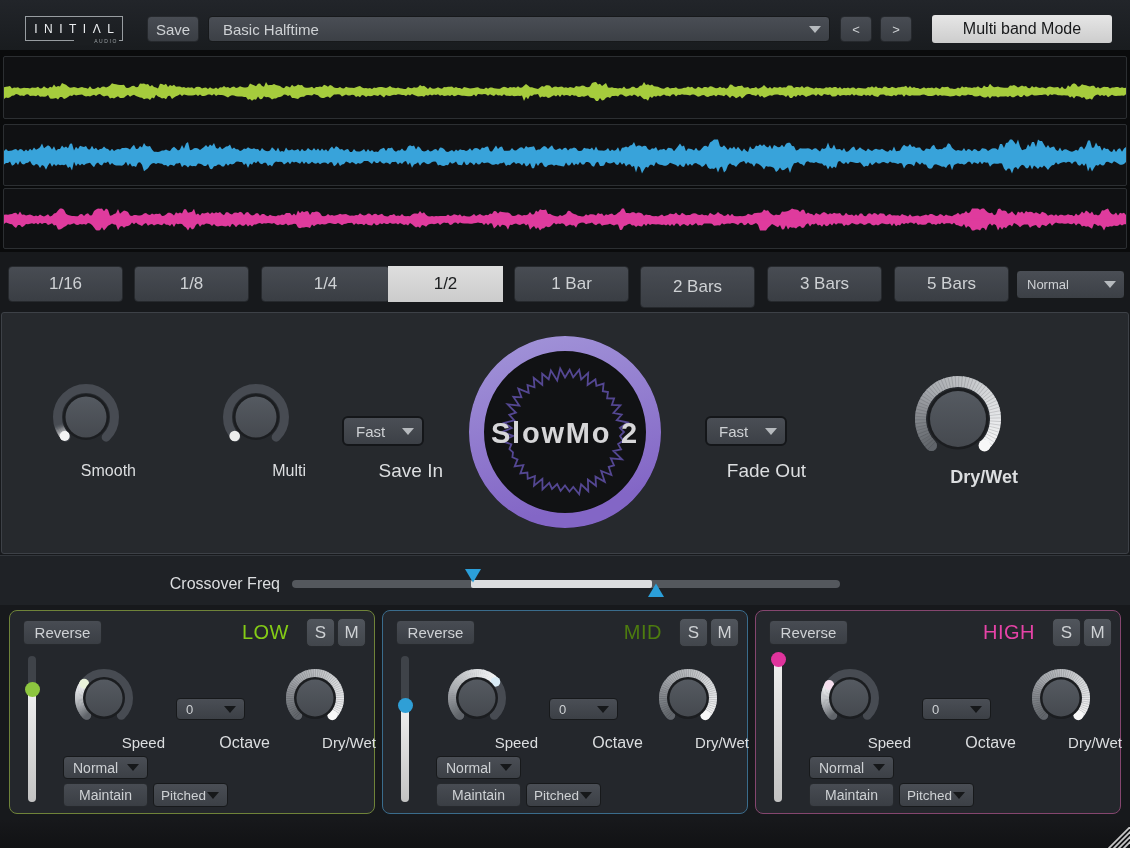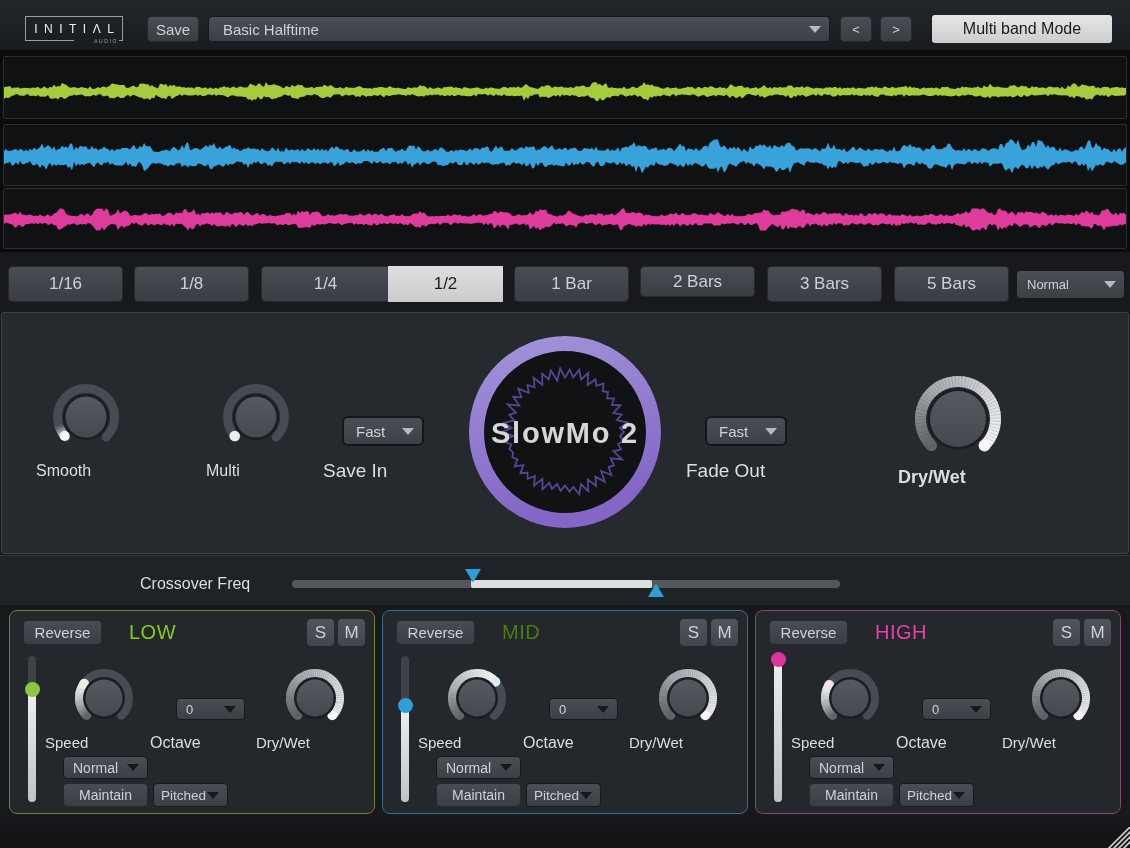--- a/index.html
+++ b/index.html
@@ -1,20 +1,20 @@
 <!DOCTYPE html>
 <html><head><meta charset="utf-8"><style>
 *{margin:0;padding:0;box-sizing:border-box}
 body{width:1130px;height:848px;position:relative;background:#17191c;font-family:"Liberation Sans",sans-serif;overflow:hidden;-webkit-font-smoothing:antialiased}
 .abs{position:absolute}
 .btn{position:absolute;background:linear-gradient(#484c53,#3a3e44);border:1px solid #26292d;border-radius:4px;color:#ced1d4;display:flex;align-items:center;justify-content:center}
 .dd{position:absolute;background:linear-gradient(#4a4e55,#3c4046);border:1px solid #17191b;border-radius:4px;color:#ced1d4;display:flex;align-items:center}
 .dd .arr{position:absolute;right:8px;top:50%;margin-top:-3.5px;width:0;height:0;border-left:6.5px solid transparent;border-right:6.5px solid transparent;border-top:7.5px solid #16181a}
 .dd .arrl{border-top-color:#b6babe}
-.lbl{position:absolute;color:#dcdee0;text-align:left}
+.lbl{position:absolute;color:#dcdee0;text-align:right}
 </style></head><body>
 
 <div class="abs" style="left:0;top:0;width:1130px;height:50px;background:linear-gradient(#22252a,#191c1f)"></div>
 <div class="abs" style="left:25px;top:16px;width:98px;height:25px;border:1px solid #989da1"></div>
 <div class="abs" style="left:25px;top:16px;width:98px;height:25px;display:flex;align-items:center;justify-content:center;color:#eceef0;font-size:12px;letter-spacing:6.5px;text-indent:6.5px">INITIΛL</div>
 <div class="abs" style="left:74px;top:36.5px;width:45px;height:8px;background:#1b1e21;color:#9aa0a4;font-size:5px;letter-spacing:1.6px;text-align:right;line-height:8px;padding-right:1px">AUDIO</div>
 <div class="btn" style="left:147px;top:16px;width:52px;height:26px;font-size:15px">Save</div>
 <div class="dd" style="left:208px;top:16px;width:622px;height:26px;font-size:15px;padding-left:14px">Basic Halftime<span class="arr arrl"></span></div>
 <div class="btn" style="left:840px;top:16px;width:32px;height:26px;font-size:13px">&lt;</div>
 <div class="btn" style="left:880px;top:16px;width:32px;height:26px;font-size:13px">&gt;</div>
@@ -37,21 +37,21 @@
       <polygon points="0,25.8 2,25.5 4,25.7 6,25.2 8,25.0 10,23.9 12,23.8 14,25.8 16,22.4 18,25.7 20,25.5 22,26.4 24,25.9 26,25.4 28,26.3 30,27.3 32,26.4 34,27.2 36,25.6 38,26.8 40,27.4 42,26.6 44,25.3 46,27.4 48,26.7 50,24.6 52,24.1 54,21.6 56,19.6 58,19.6 60,20.7 62,24.7 64,25.9 66,26.4 68,26.9 70,26.9 72,27.2 74,27.2 76,25.2 78,24.9 80,26.9 82,25.0 84,24.2 86,26.4 88,26.3 90,22.1 92,20.6 94,19.5 96,19.8 98,19.5 100,22.3 102,19.5 104,20.8 106,26.7 108,26.2 110,24.9 112,24.3 114,19.9 116,24.8 118,23.1 120,21.6 122,22.0 124,22.9 126,26.5 128,26.9 130,26.0 132,25.9 134,26.6 136,26.5 138,26.0 140,24.5 142,24.0 144,25.6 146,26.0 148,24.6 150,25.6 152,24.8 154,25.1 156,24.6 158,26.9 160,26.8 162,25.6 164,23.8 166,23.7 168,24.7 170,26.4 172,23.2 174,24.6 176,23.4 178,24.5 180,20.2 182,20.2 184,23.7 186,23.3 188,22.8 190,19.8 192,25.7 194,24.5 196,26.6 198,24.1 200,24.4 202,23.9 204,23.3 206,25.0 208,23.2 210,24.4 212,23.2 214,24.0 216,22.9 218,24.9 220,26.2 222,23.3 224,23.3 226,24.7 228,25.6 230,23.8 232,23.5 234,23.9 236,22.7 238,23.5 240,26.1 242,23.4 244,23.0 246,25.3 248,26.4 250,25.9 252,24.2 254,24.3 256,26.7 258,25.1 260,25.1 262,26.5 264,27.2 266,25.7 268,26.8 270,27.0 272,27.3 274,26.3 276,26.4 278,25.4 280,25.9 282,24.1 284,23.9 286,24.1 288,26.4 290,24.5 292,26.5 294,21.6 296,24.2 298,22.1 300,23.2 302,22.3 304,22.2 306,25.9 308,23.0 310,23.2 312,22.6 314,22.8 316,24.1 318,26.9 320,27.2 322,26.7 324,25.1 326,26.5 328,26.0 330,26.8 332,26.3 334,25.7 336,24.7 338,25.4 340,25.3 342,25.0 344,26.0 346,26.8 348,26.4 350,26.7 352,25.9 354,26.2 356,24.3 358,25.7 360,26.5 362,26.0 364,24.4 366,24.7 368,26.4 370,24.9 372,24.8 374,26.2 376,25.6 378,24.8 380,26.7 382,27.3 384,27.4 386,26.1 388,25.9 390,25.0 392,27.1 394,26.6 396,27.0 398,25.0 400,27.1 402,27.2 404,26.9 406,27.2 408,25.5 410,24.6 412,24.5 414,24.8 416,21.9 418,24.6 420,23.3 422,25.7 424,27.3 426,27.4 428,27.1 430,27.4 432,27.1 434,27.2 436,27.0 438,27.1 440,26.9 442,26.9 444,25.4 446,27.0 448,26.6 450,25.3 452,25.8 454,26.6 456,25.2 458,27.4 460,26.5 462,27.3 464,27.4 466,27.4 468,26.4 470,25.0 472,27.1 474,26.0 476,25.0 478,26.3 480,26.7 482,25.8 484,26.3 486,24.6 488,25.0 490,22.1 492,22.2 494,24.6 496,22.6 498,23.1 500,23.3 502,23.5 504,23.5 506,24.4 508,26.7 510,27.0 512,26.5 514,25.3 516,25.8 518,26.7 520,26.0 522,26.2 524,25.6 526,23.1 528,25.4 530,25.2 532,21.4 534,22.9 536,20.2 538,20.9 540,21.0 542,20.6 544,24.9 546,24.8 548,26.0 550,26.8 552,27.2 554,27.4 556,26.0 558,27.1 560,26.1 562,24.9 564,21.8 566,22.0 568,24.1 570,25.0 572,25.4 574,26.8 576,27.1 578,27.4 580,27.2 582,25.3 584,26.4 586,25.3 588,25.3 590,25.4 592,26.4 594,24.0 596,24.9 598,24.6 600,26.9 602,25.2 604,25.9 606,24.9 608,24.5 610,26.2 612,25.4 614,23.8 616,22.4 618,19.5 620,19.5 622,23.9 624,23.9 626,24.3 628,23.3 630,23.3 632,24.4 634,23.5 636,23.8 638,24.6 640,26.8 642,25.5 644,26.1 646,26.0 648,27.1 650,27.3 652,27.0 654,27.4 656,26.6 658,25.4 660,27.2 662,26.5 664,26.1 666,24.4 668,25.1 670,25.3 672,23.4 674,25.8 676,26.2 678,23.8 680,25.0 682,26.3 684,26.1 686,26.1 688,24.7 690,24.2 692,24.6 694,25.8 696,25.9 698,25.3 700,26.3 702,26.0 704,26.7 706,23.8 708,25.0 710,25.9 712,25.0 714,23.1 716,24.8 718,25.4 720,26.9 722,26.6 724,24.7 726,26.9 728,24.8 730,27.1 732,27.2 734,27.2 736,26.9 738,27.3 740,27.0 742,26.5 744,24.8 746,25.4 748,26.1 750,24.3 752,23.9 754,23.8 756,23.7 758,23.2 760,20.6 762,21.7 764,21.3 766,23.9 768,25.5 770,26.4 772,25.6 774,26.0 776,25.7 778,22.5 780,22.8 782,22.6 784,22.0 786,20.9 788,19.5 790,20.2 792,20.5 794,21.1 796,23.0 798,20.8 800,20.7 802,25.1 804,23.5 806,24.7 808,25.1 810,26.5 812,24.0 814,25.0 816,25.8 818,24.0 820,23.1 822,24.0 824,25.4 826,24.3 828,24.9 830,23.7 832,24.4 834,24.6 836,23.9 838,26.6 840,26.5 842,23.8 844,25.7 846,25.9 848,25.4 850,27.0 852,25.2 854,26.9 856,24.5 858,24.6 860,27.1 862,27.2 864,24.7 866,24.2 868,25.7 870,23.9 872,24.5 874,25.9 876,24.3 878,24.5 880,24.7 882,27.2 884,25.7 886,25.1 888,26.6 890,26.2 892,26.6 894,26.3 896,27.0 898,25.1 900,26.1 902,26.6 904,27.4 906,25.3 908,27.4 910,27.2 912,26.7 914,26.5 916,27.4 918,26.8 920,26.3 922,25.6 924,26.5 926,25.1 928,25.1 930,26.1 932,27.0 934,26.8 936,25.1 938,25.8 940,27.3 942,25.5 944,26.4 946,26.7 948,27.3 950,25.9 952,25.2 954,23.7 956,25.7 958,24.3 960,24.2 962,21.9 964,24.2 966,23.3 968,19.5 970,19.5 972,19.5 974,19.5 976,20.8 978,19.5 980,19.5 982,21.7 984,23.6 986,24.2 988,23.4 990,26.3 992,25.3 994,20.0 996,19.5 998,21.7 1000,21.4 1002,21.9 1004,24.7 1006,24.0 1008,22.3 1010,24.8 1012,26.5 1014,22.4 1016,23.7 1018,22.5 1020,24.7 1022,22.1 1024,23.2 1026,22.7 1028,23.0 1030,24.4 1032,23.3 1034,24.2 1036,25.2 1038,22.7 1040,23.6 1042,24.5 1044,26.7 1046,25.7 1048,25.6 1050,26.7 1052,25.2 1054,27.0 1056,25.8 1058,25.8 1060,26.6 1062,26.3 1064,25.2 1066,26.0 1068,26.0 1070,27.2 1072,24.5 1074,26.6 1076,25.2 1078,22.5 1080,24.4 1082,21.4 1084,22.8 1086,24.7 1088,22.4 1090,25.9 1092,25.4 1094,26.5 1096,25.3 1098,21.2 1100,21.5 1102,20.2 1104,19.5 1106,23.3 1108,25.3 1110,25.5 1112,23.6 1114,26.6 1116,23.7 1118,24.6 1120,23.8 1122,26.0 1122,35.3 1120,35.2 1118,36.4 1116,35.2 1114,36.7 1112,37.0 1110,36.5 1108,37.6 1106,37.3 1104,38.1 1102,37.4 1100,41.5 1098,37.8 1096,36.3 1094,37.1 1092,35.5 1090,34.8 1088,39.8 1086,38.5 1084,37.3 1082,37.7 1080,36.7 1078,37.5 1076,34.9 1074,34.5 1072,36.6 1070,34.1 1068,35.2 1066,35.1 1064,34.2 1062,34.8 1060,34.7 1058,34.2 1056,34.4 1054,34.2 1052,33.6 1050,34.7 1048,36.7 1046,33.9 1044,35.4 1042,37.3 1040,36.2 1038,35.7 1036,39.0 1034,38.4 1032,35.9 1030,36.4 1028,37.2 1026,38.7 1024,35.4 1022,35.5 1020,35.6 1018,36.6 1016,38.3 1014,36.3 1012,35.1 1010,34.0 1008,37.6 1006,35.7 1004,36.8 1002,39.3 1000,38.1 998,40.4 996,37.7 994,41.5 992,36.3 990,34.9 988,36.8 986,34.5 984,36.5 982,41.5 980,39.0 978,38.8 976,41.5 974,40.5 972,40.5 970,41.5 968,41.5 966,38.3 964,37.1 962,39.0 960,35.1 958,37.4 956,37.2 954,36.3 952,35.9 950,33.8 948,35.5 946,34.3 944,34.2 942,34.3 940,35.2 938,33.6 936,35.3 934,34.4 932,35.9 930,35.0 928,35.6 926,33.7 924,33.7 922,35.6 920,35.8 918,35.8 916,35.3 914,35.9 912,33.6 910,35.1 908,33.7 906,33.6 904,34.7 902,33.9 900,35.3 898,33.9 896,36.5 894,35.8 892,37.2 890,34.2 888,36.9 886,34.5 884,35.2 882,35.3 880,34.8 878,34.3 876,35.3 874,36.5 872,35.4 870,36.6 868,35.9 866,34.3 864,34.3 862,35.5 860,36.1 858,34.8 856,34.3 854,35.5 852,35.6 850,34.8 848,34.1 846,35.4 844,36.4 842,35.4 840,37.2 838,34.4 836,34.5 834,34.2 832,35.7 830,34.1 828,36.5 826,34.4 824,36.7 822,37.3 820,35.1 818,37.8 816,35.8 814,36.6 812,34.2 810,35.6 808,34.9 806,37.6 804,34.2 802,35.5 800,38.6 798,38.9 796,37.0 794,37.8 792,39.4 790,38.6 788,38.8 786,38.0 784,40.5 782,36.3 780,40.2 778,40.6 776,35.9 774,38.3 772,37.2 770,36.1 768,35.0 766,37.1 764,38.8 762,41.5 760,41.5 758,41.5 756,41.5 754,35.8 752,34.1 750,35.1 748,36.0 746,35.7 744,33.8 742,35.8 740,36.3 738,33.8 736,33.9 734,35.9 732,35.0 730,34.2 728,34.1 726,34.7 724,34.6 722,34.8 720,35.5 718,34.2 716,36.4 714,36.2 712,36.6 710,36.7 708,34.7 706,34.5 704,34.4 702,34.5 700,34.5 698,36.6 696,35.9 694,36.4 692,33.9 690,35.4 688,36.6 686,34.8 684,36.9 682,36.2 680,35.0 678,35.7 676,37.6 674,34.7 672,34.4 670,37.0 668,35.0 666,37.0 664,35.3 662,36.5 660,35.4 658,35.9 656,35.4 654,35.3 652,35.5 650,35.2 648,35.1 646,35.9 644,34.4 642,37.0 640,34.8 638,37.5 636,37.2 634,36.4 632,37.9 630,36.2 628,36.5 626,34.8 624,35.3 622,36.4 620,37.0 618,40.8 616,40.9 614,35.5 612,35.6 610,36.4 608,35.8 606,34.8 604,35.4 602,35.8 600,36.0 598,36.8 596,34.6 594,34.8 592,36.3 590,35.3 588,33.6 586,34.2 584,34.6 582,35.3 580,33.7 578,33.6 576,34.0 574,34.9 572,38.7 570,36.3 568,36.5 566,35.5 564,36.4 562,37.6 560,34.9 558,34.3 556,35.0 554,34.4 552,35.6 550,33.8 548,36.0 546,37.8 544,38.2 542,37.3 540,39.3 538,39.6 536,41.5 534,38.3 532,40.0 530,36.9 528,38.4 526,40.7 524,35.0 522,36.4 520,34.6 518,35.0 516,36.1 514,35.6 512,34.5 510,35.0 508,35.9 506,35.8 504,40.7 502,37.0 500,36.1 498,35.8 496,38.3 494,35.6 492,37.8 490,39.5 488,34.5 486,34.3 484,36.3 482,34.1 480,36.1 478,34.0 476,34.0 474,33.6 472,34.1 470,34.2 468,34.8 466,34.7 464,34.6 462,34.4 460,34.6 458,34.3 456,33.6 454,35.1 452,33.6 450,33.7 448,35.5 446,35.9 444,33.8 442,34.0 440,33.6 438,34.6 436,35.9 434,33.9 432,34.8 430,35.3 428,34.7 426,35.1 424,35.7 422,37.8 420,36.5 418,36.1 416,39.0 414,37.4 412,38.5 410,36.9 408,35.3 406,34.0 404,36.5 402,35.3 400,35.9 398,35.0 396,34.1 394,35.6 392,34.2 390,34.8 388,34.7 386,33.8 384,35.1 382,35.0 380,34.1 378,35.2 376,34.2 374,35.9 372,36.2 370,33.9 368,36.5 366,36.2 364,36.0 362,34.6 360,36.2 358,35.1 356,35.0 354,35.5 352,34.2 350,35.9 348,33.7 346,33.9 344,34.1 342,34.8 340,35.0 338,36.3 336,35.0 334,33.9 332,34.9 330,34.9 328,34.6 326,34.1 324,34.3 322,35.3 320,35.4 318,34.9 316,35.8 314,35.0 312,35.7 310,37.2 308,35.4 306,39.1 304,38.3 302,38.1 300,38.4 298,38.4 296,39.2 294,38.5 292,34.9 290,34.7 288,35.5 286,35.8 284,36.5 282,34.5 280,35.8 278,36.0 276,35.2 274,36.3 272,35.5 270,34.1 268,34.7 266,34.3 264,34.0 262,34.5 260,34.2 258,35.0 256,33.9 254,34.4 252,35.5 250,35.6 248,37.5 246,35.8 244,37.6 242,35.1 240,36.8 238,36.8 236,35.2 234,36.1 232,38.3 230,35.8 228,34.8 226,38.3 224,36.4 222,37.4 220,37.2 218,36.8 216,37.0 214,37.4 212,37.1 210,35.1 208,37.1 206,35.2 204,34.7 202,34.6 200,35.8 198,35.6 196,37.8 194,34.4 192,35.7 190,39.6 188,40.6 186,38.0 184,41.5 182,38.6 180,37.3 178,35.0 176,34.7 174,35.3 172,34.5 170,38.1 168,34.7 166,37.1 164,35.7 162,35.7 160,34.2 158,36.3 156,35.7 154,35.0 152,35.6 150,36.4 148,34.9 146,35.5 144,36.8 142,34.1 140,35.1 138,36.9 136,36.1 134,35.2 132,33.6 130,35.2 128,33.6 126,35.9 124,37.0 122,37.3 120,38.8 118,37.0 116,37.7 114,41.3 112,35.8 110,35.4 108,34.6 106,35.8 104,36.8 102,39.3 100,41.5 98,38.3 96,41.2 94,41.5 92,41.3 90,38.4 88,36.1 86,34.5 84,34.0 82,35.7 80,35.1 78,35.6 76,35.1 74,35.9 72,35.7 70,34.2 68,34.9 66,35.7 64,35.2 62,36.9 60,37.9 58,39.6 56,40.4 54,40.5 52,36.1 50,36.4 48,34.3 46,35.3 44,36.1 42,33.9 40,34.0 38,35.1 36,33.7 34,35.5 32,34.1 30,35.1 28,34.2 26,34.7 24,35.3 22,35.1 20,37.0 18,38.3 16,35.9 14,35.9 12,39.1 10,37.4 8,35.3 6,35.0 4,34.2 2,33.6 0,35.0" fill="#df3b9d"></polygon>
       <rect x="0" y="29.5" width="1122" height="2" fill="#df3b9d"></rect>
     </svg>
 </div>
 <div class="abs" style="left:0;top:252px;width:1130px;height:60px;background:#17191c"></div>
 <div class="btn" style="left:8px;top:266px;width:115px;height:36px;font-size:17px">1/16</div>
 <div class="btn" style="left:134px;top:266px;width:115px;height:36px;font-size:17px">1/8</div>
 <div class="btn" style="left:261px;top:266px;width:129px;height:36px;font-size:17px">1/4</div>
 <div class="abs" style="left:388px;top:266px;width:115px;height:36px;background:linear-gradient(#dedede,#cccccc);border-radius:0;color:#1b1d1f;font-size:17px;display:flex;align-items:center;justify-content:center">1/2</div>
 <div class="btn" style="left:514px;top:266px;width:115px;height:36px;font-size:17px">1 Bar</div>
-<div class="btn" style="left:640px;top:266px;width:115px;height:31px;font-size:17px">2 Bars</div>
+<div class="btn" style="left:640px;top:266px;width:115px;height:42px;font-size:17px">2 Bars</div>
 <div class="btn" style="left:767px;top:266px;width:115px;height:36px;font-size:17px">3 Bars</div>
 <div class="btn" style="left:894px;top:266px;width:115px;height:36px;font-size:17px">5 Bars</div>
 <div class="dd" style="left:1016px;top:270px;width:109px;height:29px;font-size:13px;padding-left:10px">Normal<span class="arr arrl"></span></div>
 <div class="abs" style="left:1px;top:312px;width:1128px;height:242px;background:#26292d;border:1px solid #3d4147;border-radius:3px"></div>
 <svg style="position:absolute;left:46px;top:377px" width="80" height="80" viewBox="0 0 80 80">
     <path d="M19.85 60.15A28.50 28.50 0 1 1 60.15 60.15" stroke="#474b52" stroke-width="9" fill="none" stroke-linecap="round"></path>
     <path d="M19.85 60.15A28.50 28.50 0 0 1 18.75 59.00" stroke="#f2f3f3" stroke-opacity="0.95" stroke-width="9" fill="none"></path>
     <path d="M19.12 59.39A28.50 28.50 0 0 1 18.06 58.20" stroke="#f2f3f3" stroke-opacity="0.84" stroke-width="9" fill="none"></path>
     <path d="M18.41 58.61A28.50 28.50 0 0 1 17.41 57.37" stroke="#f2f3f3" stroke-opacity="0.74" stroke-width="9" fill="none"></path>
     <path d="M17.74 57.79A28.50 28.50 0 0 1 16.78 56.52" stroke="#f2f3f3" stroke-opacity="0.65" stroke-width="9" fill="none"></path>

